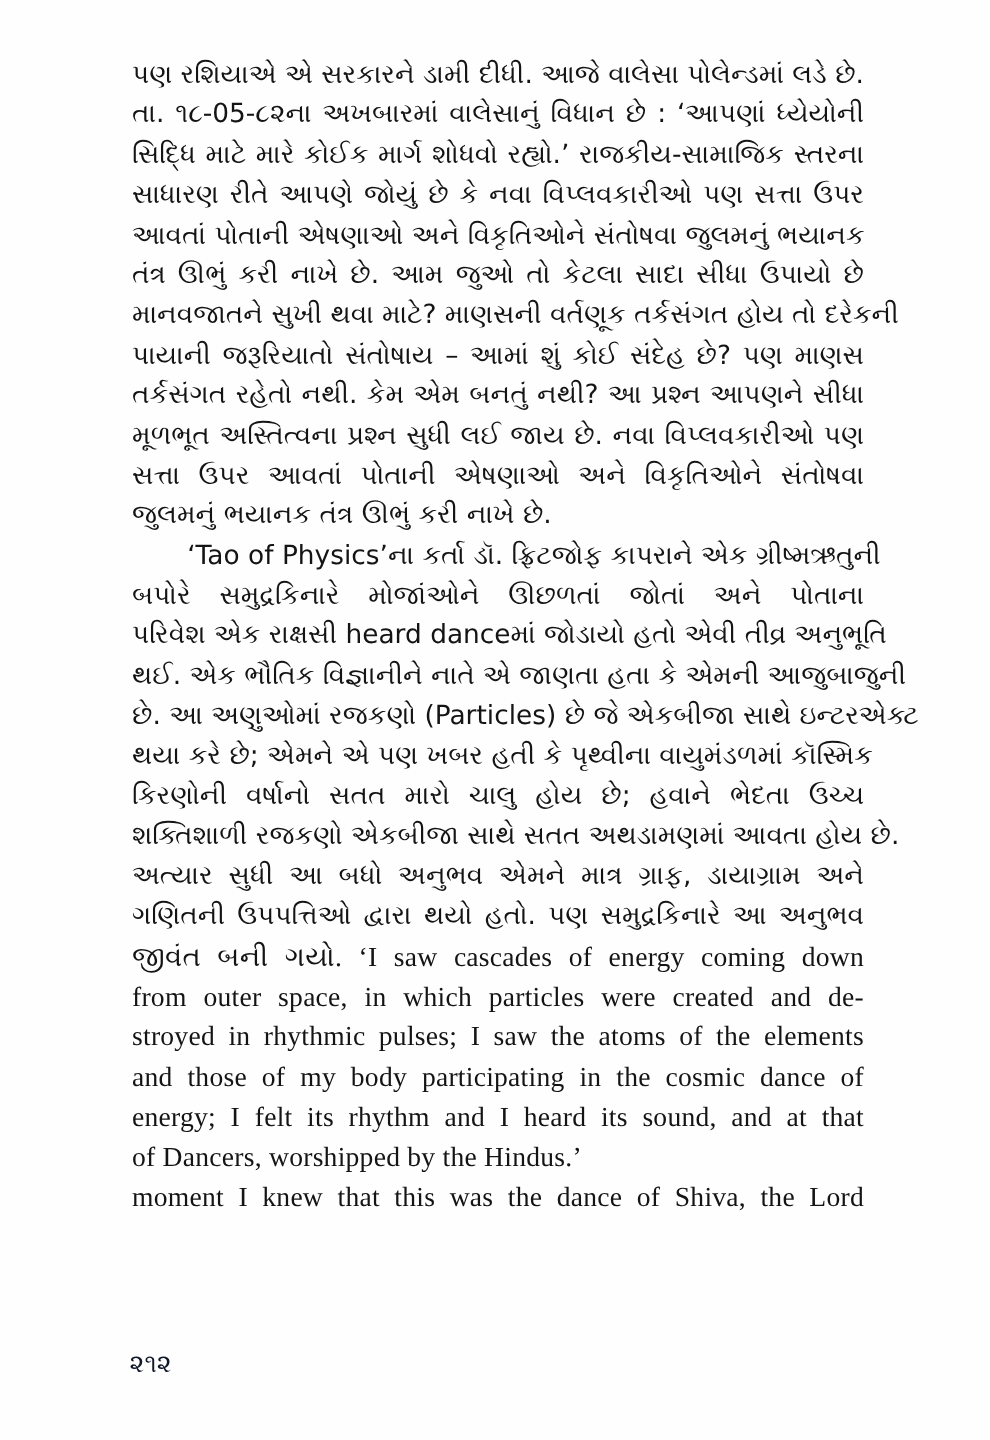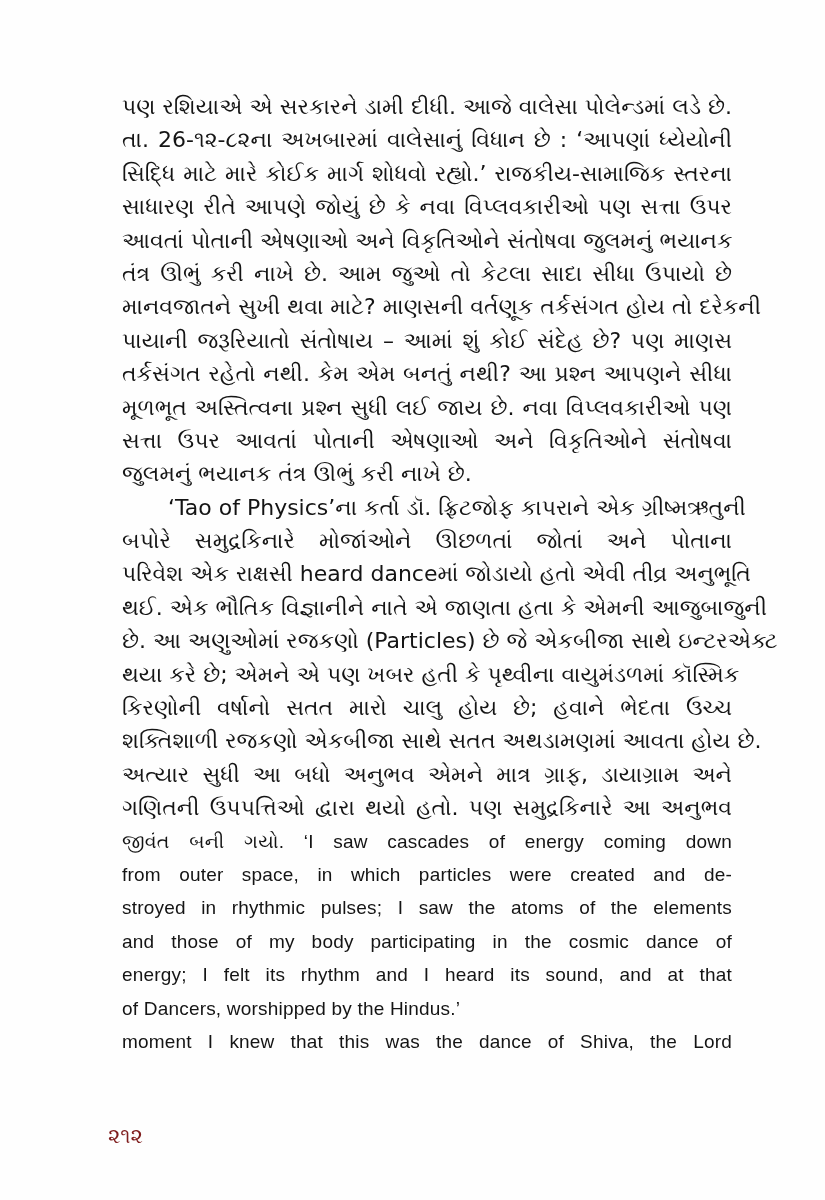--- a/index.html
+++ b/index.html
@@ -10,68 +10,67 @@
   .page {
     position: relative;
     width: 825px;
     height: 1200px;
     background: #fefefe;
     color: #141414;
     overflow: hidden;
   }
   .text-block {
     position: absolute;
-    left: 122px;
+    left: 110px;
     top: 46px;
     width: 610px;
     font-family: "DejaVu Sans", sans-serif;
     font-size: 22px;
     line-height: 33.4px;
-    margin-top: 44px;
   }
   .paragraph {
     margin: 0;
   }
   .line {
     text-align: justify;
     text-align-last: justify;
     white-space: nowrap;
     height: 33.4px;
   }
   .line.flush {
     text-align: left;
     text-align-last: left;
   }
   .line.indent {
     text-indent: 46px;
   }
   .line.latin {
-    font-family: Liberation Sans, sans-serif;
-    font-size: 19px;
+    font-family: Liberation Serif, serif;
+    font-size: 23px;
     letter-spacing: 0.2px;
   }
   .page-number {
     position: absolute;
     left: 108px;
     top: 1124px;
     font-family: "DejaVu Sans", sans-serif;
     font-size: 21px;
-    color: #7f1d1d;
+    color: #0f172a;
   }
 </style>
 </head>
 <body>
 
 <div class="page">
 
   <div class="text-block">
 
     <div class="paragraph">
       <div class="line">પણ રશિયાએ એ સરકારને ડામી દીધી. આજે વાલેસા પોલેન્ડમાં લડે છે.</div>
-      <div class="line">તા. 26-૧૨-૮૨ના અખબારમાં વાલેસાનું વિધાન છે : ‘આપણાં ધ્યેયોની</div>
+      <div class="line">તા. ૧૮-05-૮૨ના અખબારમાં વાલેસાનું વિધાન છે : ‘આપણાં ધ્યેયોની</div>
       <div class="line">સિદ્ધિ માટે મારે કોઈક માર્ગ શોધવો રહ્યો.’ રાજકીય-સામાજિક સ્તરના</div>
       <div class="line">સાધારણ રીતે આપણે જોયું છે કે નવા વિપ્લવકારીઓ પણ સત્તા ઉપર</div>
       <div class="line">આવતાં પોતાની એષણાઓ અને વિકૃતિઓને સંતોષવા જુલમનું ભયાનક</div>
       <div class="line">તંત્ર ઊભું કરી નાખે છે. આમ જુઓ તો કેટલા સાદા સીધા ઉપાયો છે</div>
       <div class="line">માનવજાતને સુખી થવા માટે? માણસની વર્તણૂક તર્કસંગત હોય તો દરેકની</div>
       <div class="line">પાયાની જરૂરિયાતો સંતોષાય – આમાં શું કોઈ સંદેહ છે? પણ માણસ</div>
       <div class="line">તર્કસંગત રહેતો નથી. કેમ એમ બનતું નથી? આ પ્રશ્ન આપણને સીધા</div>
       <div class="line">મૂળભૂત અસ્તિત્વના પ્રશ્ન સુધી લઈ જાય છે. નવા વિપ્લવકારીઓ પણ</div>
       <div class="line">સત્તા ઉપર આવતાં પોતાની એષણાઓ અને વિકૃતિઓને સંતોષવા</div>
       <div class="line flush">જુલમનું ભયાનક તંત્ર ઊભું કરી નાખે છે.</div>

